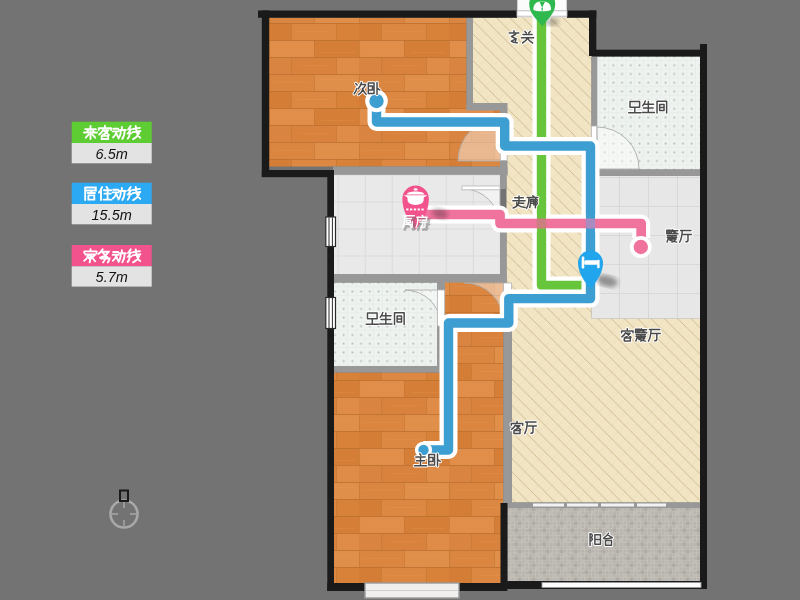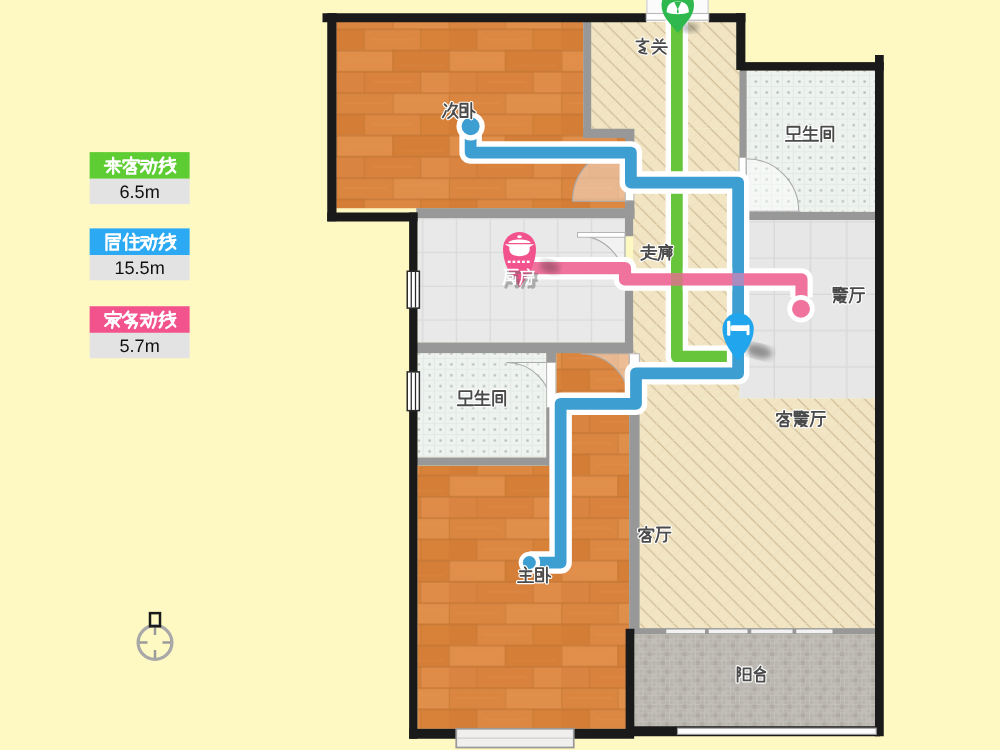--- a/index.html
+++ b/index.html
@@ -1,16 +1,16 @@
 <!DOCTYPE html>
 <html><head>
 <meta charset="utf-8">
 <style>
 html,body{margin:0;padding:0;background:#f6f6f6;font-family:"Liberation Sans",sans-serif;}
-#wrap{position:relative;width:800px;height:600px;overflow:hidden;background:#fef9c3;}
+#wrap{position:relative;width:800px;height:600px;overflow:hidden;background:#737373;font-style:italic;}
 .th{stroke:#fff;stroke-width:2.6;fill:none;stroke-linecap:round;stroke-linejoin:round;}
 .ti{stroke:#4a4a4a;stroke-width:1.15;fill:none;stroke-linecap:round;stroke-linejoin:round;}
 .tw{stroke:#fff;stroke-width:1.05;fill:none;stroke-linecap:round;stroke-linejoin:round;}
 .tsh{stroke:#6a6a6a;stroke-width:1.8;fill:none;stroke-linecap:round;stroke-linejoin:round;opacity:.48;}
 </style>
 </head>
 <body>
 <div id="wrap">
 <svg width="800" height="600" viewBox="0 0 800 600" xmlns="http://www.w3.org/2000/svg">
 <defs>

